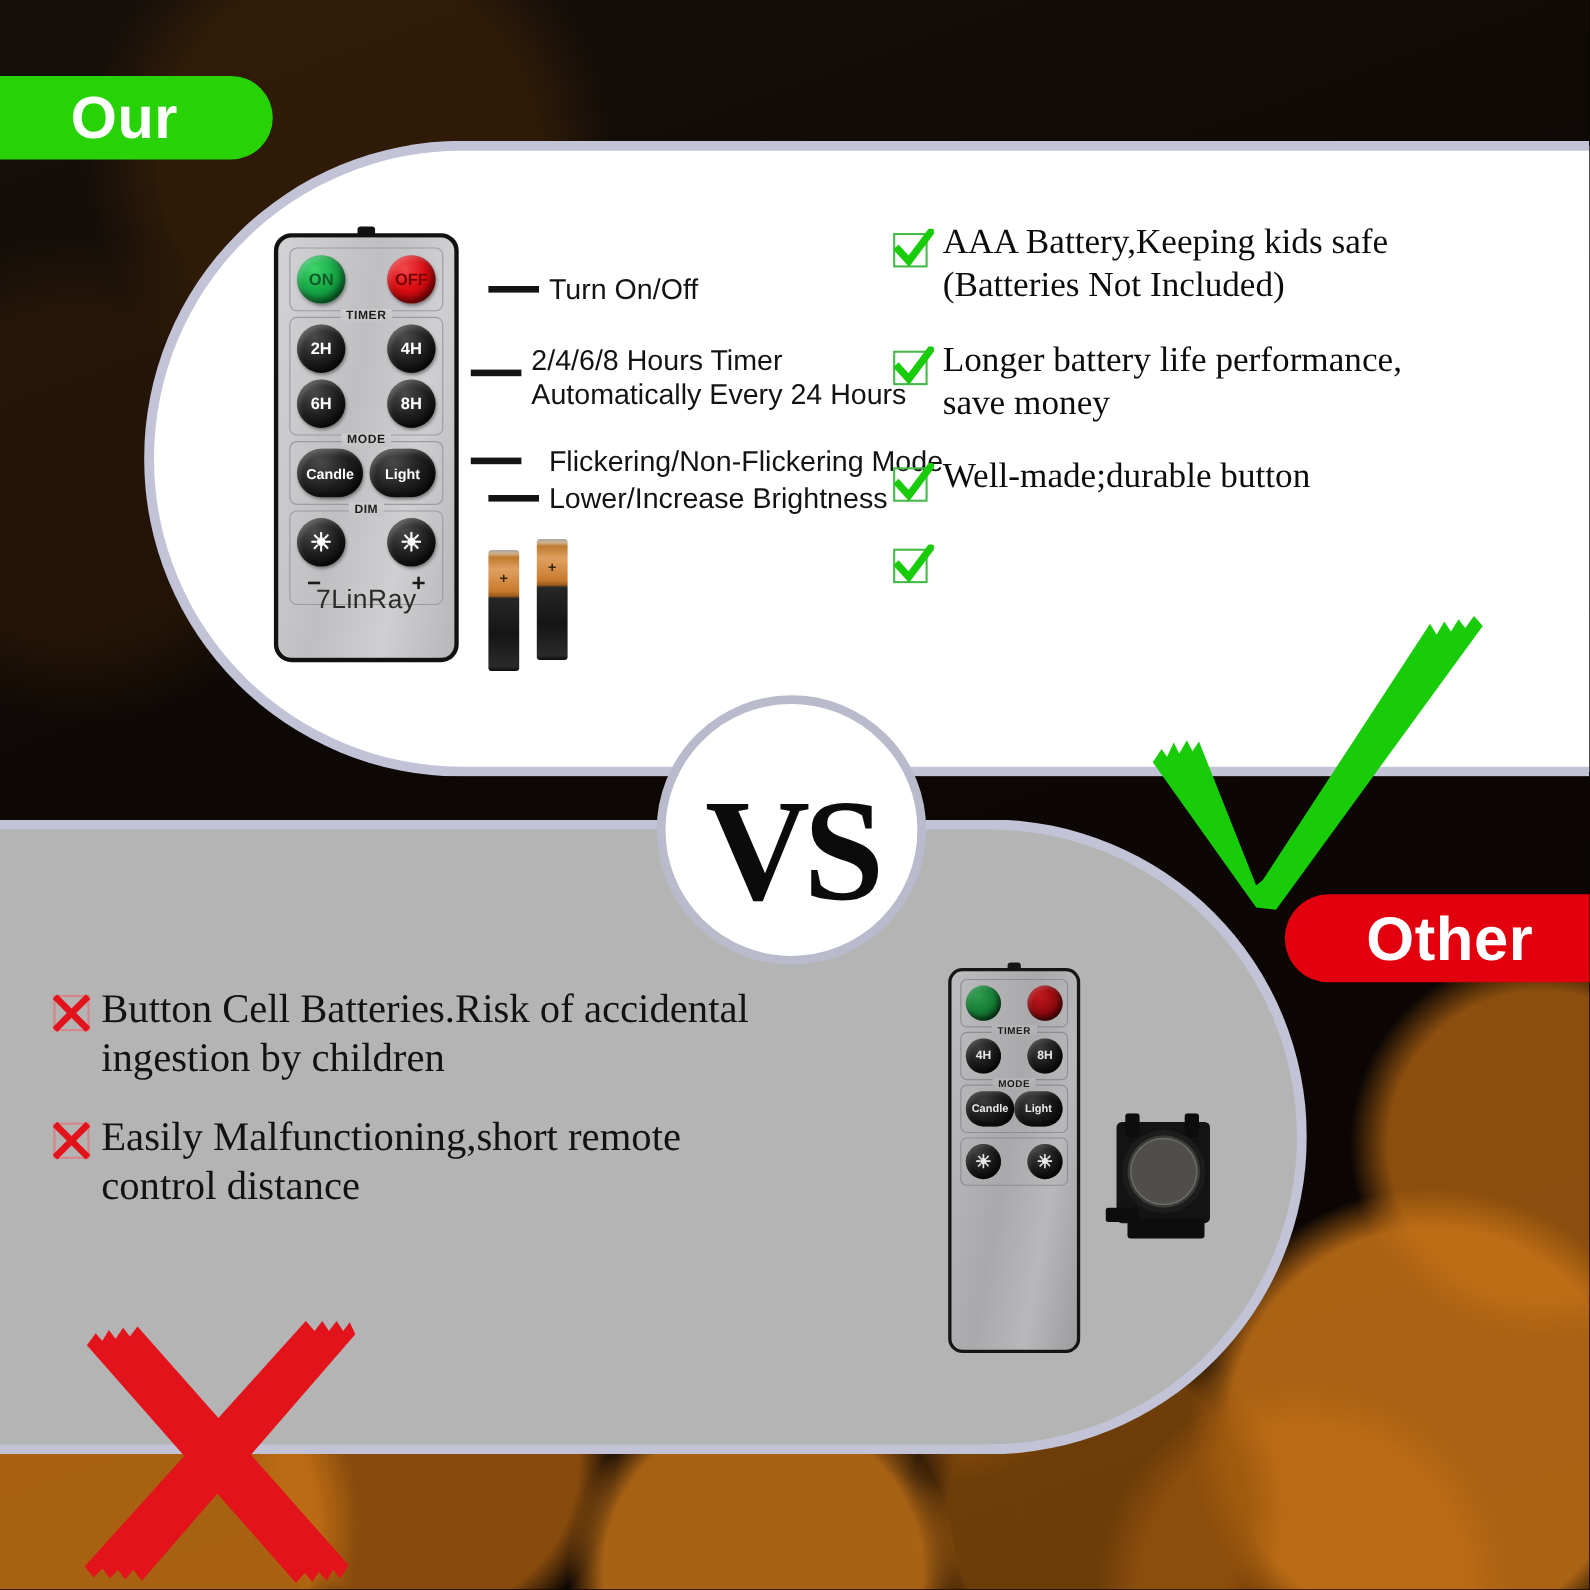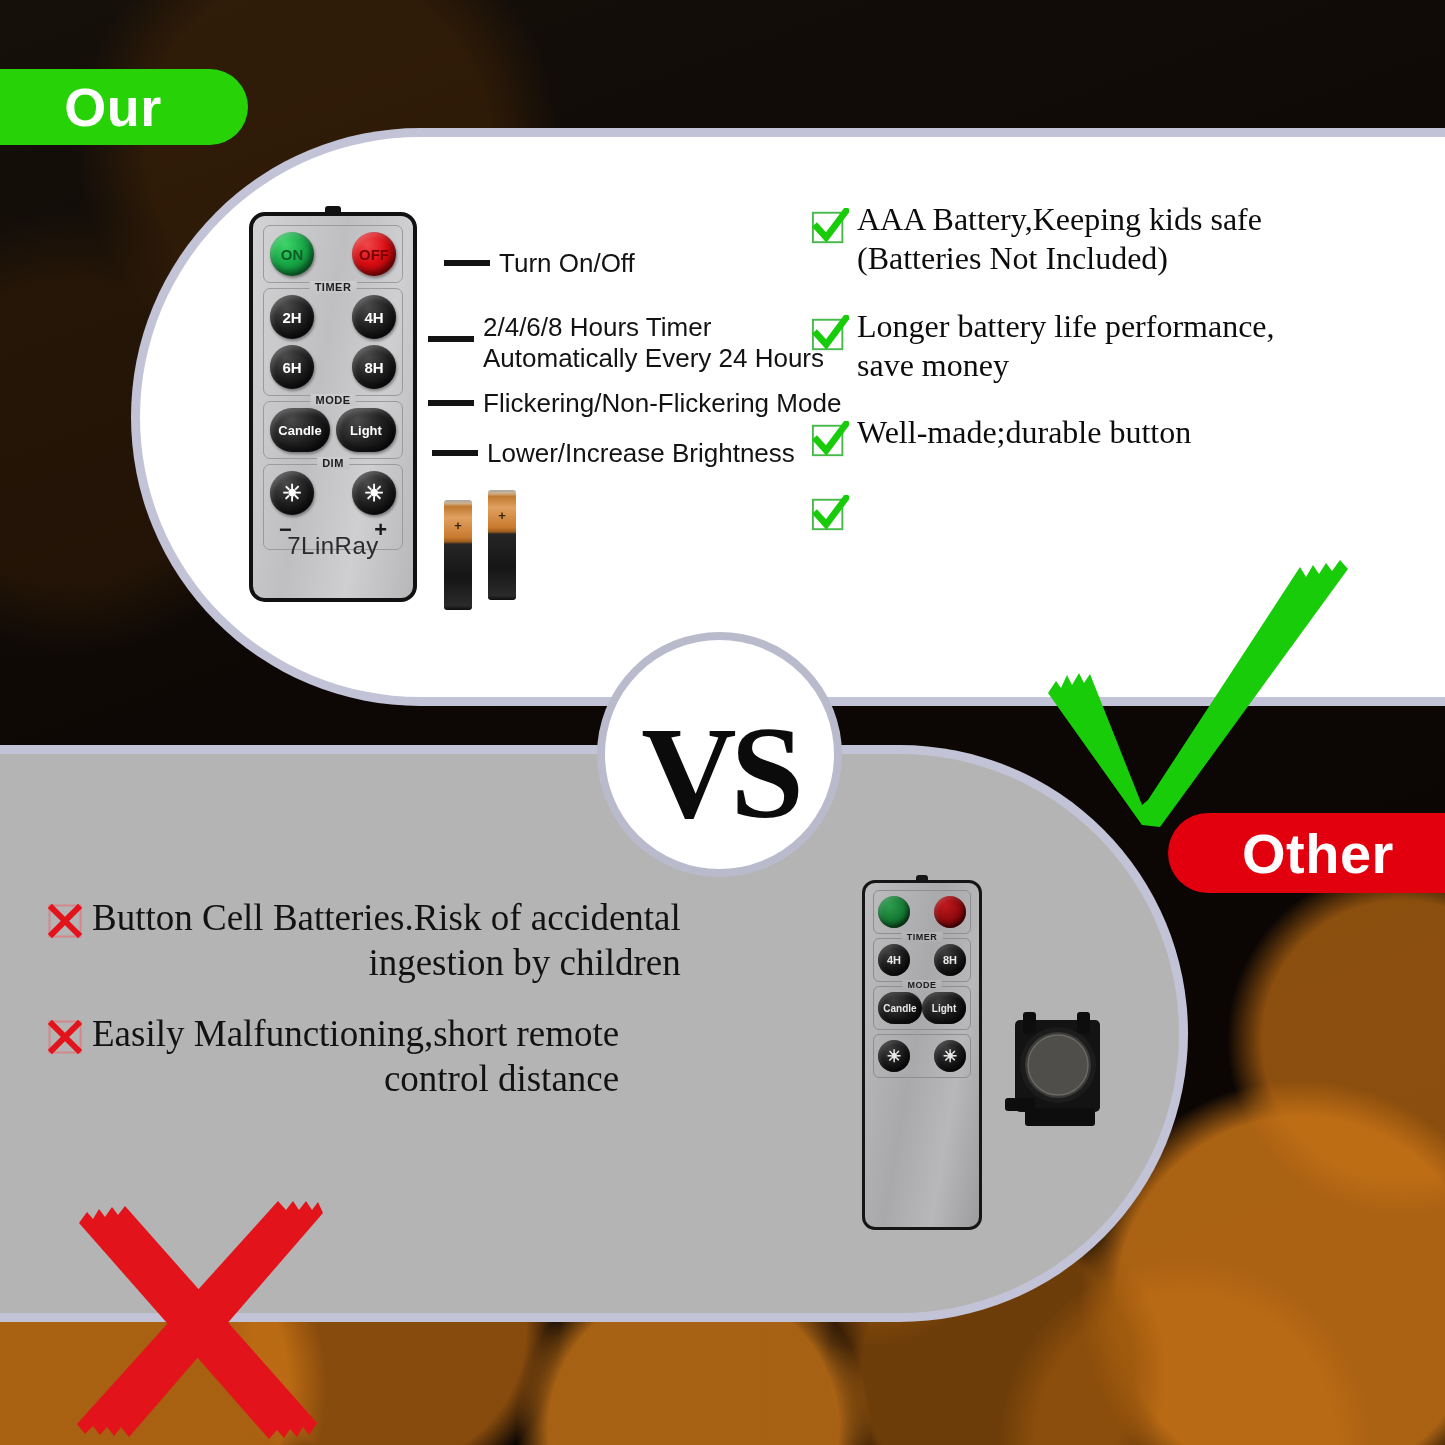--- a/index.html
+++ b/index.html
@@ -146,21 +146,21 @@
   #features { position:absolute; z-index:5; left:811px; top:200px; width:620px; }
   .feature { display:flex; align-items:flex-start; margin-bottom:28px; }
   .chk { width:38px; height:38px; flex:none; margin-right:8px; margin-top:8px; }
   .feature-text {
     font-family:"Liberation Serif", serif;
     font-size:32px; color:#0c0c0c; line-height:1.23;
   }
 
   
   #drawbacks { position:absolute; z-index:5; left:48px; top:895px; width:720px; }
-  .drawback { display:flex; align-items:flex-start; margin-bottom:26px;text-align:right; }
+  .drawback { display:flex; align-items:flex-start; margin-bottom:26px; }
   .xbox { width:34px; height:34px; flex:none; margin-right:10px; margin-top:9px; }
   .drawback-text {
     font-family:"Liberation Serif", serif;
     font-size:37px; color:#121212; line-height:1.22;
   }
 
   
   #remote-other {
     position:absolute; z-index:4;
     left:862px; top:880px; width:120px; height:350px;
@@ -243,25 +243,25 @@
 <div id="callouts">
   <div class="callout" style="top:12px;left:16px;">
     <div class="dash"></div>
     <div class="callout-text">Turn On/Off</div>
   </div>
   <div class="callout" style="top:76px;left:0;">
     <div class="dash" style="margin-top:24px;"></div>
     <div class="callout-text" style="white-space:pre-line;">2/4/6/8 Hours Timer
 Automatically Every 24 Hours</div>
   </div>
-  <div class="callout" style="top:152px;left:0;">
+  <div class="callout" style="top:168px;left:0;gap:16px;">
     <div class="dash"></div>
     <div class="callout-text">Flickering/Non-Flickering Mode</div>
   </div>
-  <div class="callout" style="top:202px;left:4px;">
+  <div class="callout" style="top:202px;left:16px;">
     <div class="dash"></div>
     <div class="callout-text">Lower/Increase Brightness</div>
   </div>
 </div>
 
 <div id="features">
   <div class="feature">
     <svg class="chk" viewBox="0 0 40 40">
       <rect x="2" y="5" width="31" height="31" fill="none" stroke="#46b94a" stroke-width="2"></rect>
       <path d="M6 20 L16 31 L37 3" fill="none" stroke="#19cc0a" stroke-width="7" stroke-linecap="square"></path>

